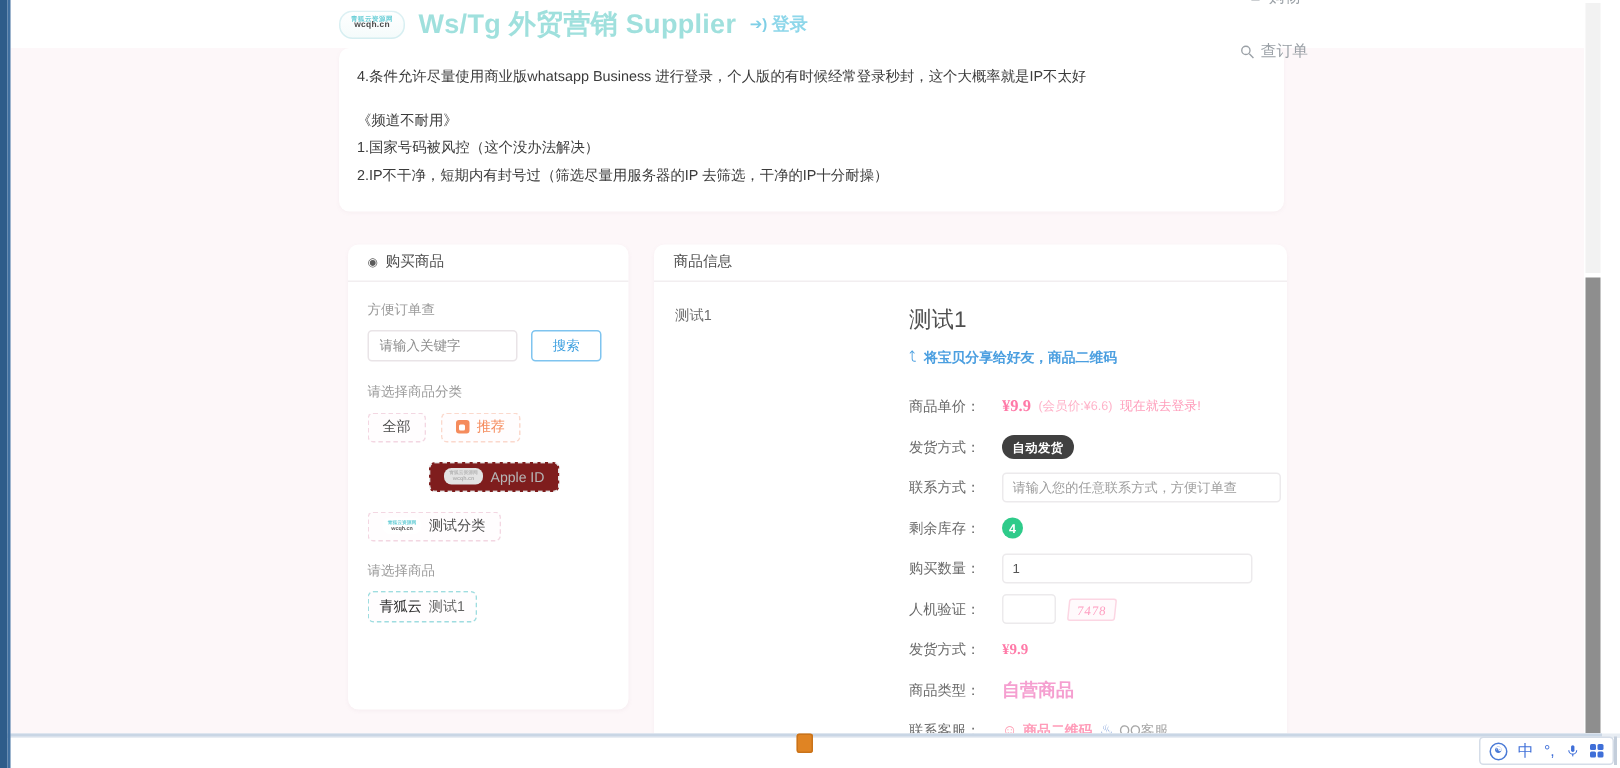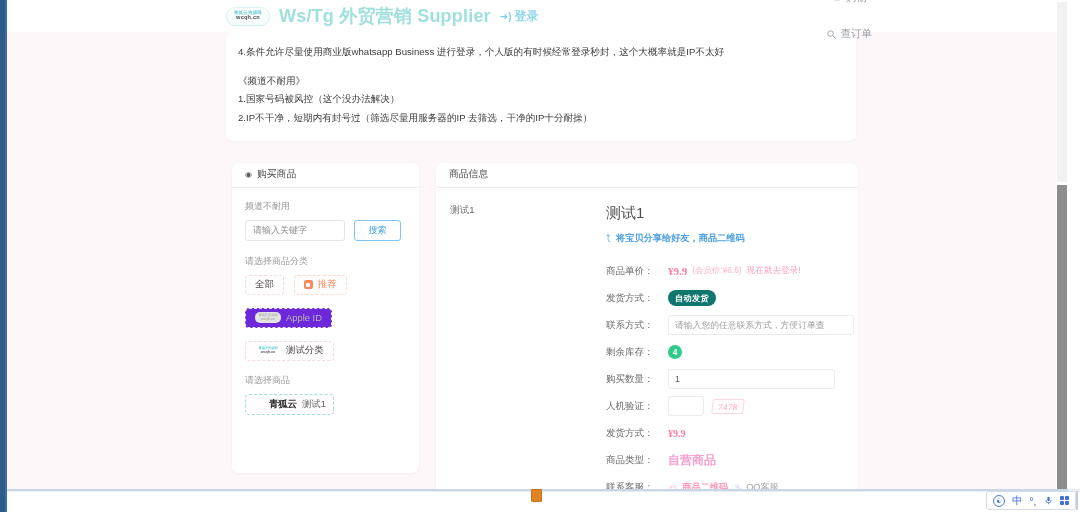--- a/index.html
+++ b/index.html
@@ -89,36 +89,35 @@
     height: 20px; display: inline-flex; align-items: center; gap: 5px;
     padding: 0 9px; border-radius: 4px; font-size: 9.4px;
     border: 1px dashed #f3d7e2; color: #4b4b4b; background: #fffdfe; cursor: pointer;
   }
   .tag.rec { color: #f58b5c; border-color: #fbd9cd; }
   .tag.rec .sq {
     width: 9px; height: 9px; background: #f58b5c; border-radius: 2px;
     display: inline-flex; align-items: center; justify-content: center;
   }
   .tag.rec .sq i { width: 4px; height: 4px; background: #fff; border-radius: 1px; display:block; }
-  .tag.grey { background: #6d28d9; color: #b6b6b6; border-color: #e6e6e6; }
+  .tag.grey { background: #7f1d1d; color: #b6b6b6; border-color: #e6e6e6; margin-left: 41px; }
   .tag .minilogo {
     width: 26px; height: 11px; border-radius: 5px; background: #fff;
     display: flex; flex-direction: column; align-items: center; justify-content: center; line-height: 1;
     flex: 0 0 auto;
   }
   .tag.grey .minilogo { background: #e3e3e3; }
   .minilogo .a { font-size: 3.2px; color: #6fd0d8; font-weight: 700; }
   .minilogo .b { font-size: 3.6px; color: #555; font-weight: 700; }
   .tag.grey .minilogo .a { color: #b9b9b9; }
   .tag.grey .minilogo .b { color: #b0b0b0; }
   .tag.prod { border: 1px dashed #9fdde0; padding: 0 7px; height: 21px; }
   .tag.prod .plogo {
-    font-size: 9.6px; font-weight: 700; color: #2b2b2b; letter-spacing: -.3px;
+    font-size: 9.6px; font-weight: 400; color: #2b2b2b; letter-spacing: -.3px;
     font-family: "Liberation Serif", serif;
-    margin-left: 16px;
   }
   .tag.prod .ptext { color: #636363; font-size: 9.4px; }
 
   
   .card-right { width: 422px; height: 333px; }
   .card-body-right { display: flex; padding: 16px 0 0 0; }
   .thumb-col { width: 170px; padding-left: 14px; }
   .thumb-name { font-size: 9.6px; color: #6c6c6c; }
   .detail-col { flex: 1; padding-right: 4px; overflow: hidden; }
   .prod-title { font-size: 15px; color: #4f4f4f; font-weight: 400; margin-bottom: 9px; }
@@ -129,21 +128,21 @@
   .drow { display: flex; align-items: center; min-height: 27px; }
   .dlabel {
     width: 62px; flex: 0 0 62px; font-size: 9.5px; color: #6a6a6a; text-align: left;
     white-space: nowrap;
   }
   .dval { font-size: 9.5px; color: #555; display: flex; gap: 5px; }
   .price-main { color: #ff7aa8; font-size: 11px; font-weight: 700; font-family: "Liberation Serif", serif; }
   .price-mem { color: #ffb3c9; font-size: 8.4px; }
   .price-login { color: #ff9dbb; font-size: 8.6px; }
   .badge-green {
-    background: #0f766e; color: #fff; font-size: 8.2px; border-radius: 9px;
+    background: #404040; color: #fff; font-size: 8.2px; border-radius: 9px;
     padding: 2.5px 7px; font-weight: 700; letter-spacing: .3px;
   }
   .stock-badge {
     width: 14px; height: 14px; border-radius: 50%; background: #2ecb8a; color: #fff;
     font-size: 8.4px; display: inline-flex; align-items: center; justify-content: center; font-weight: 700;
   }
   .txt-input {
     height: 20px; border: 1px solid #eceaec; border-radius: 3px; background: #fff;
     font-size: 8.8px; color: #555; padding: 0 6px; outline: none; font-family: inherit;
   }
@@ -248,21 +247,21 @@
   </div>
 
   <div class="body-wrap">
 
     <div class="card card-left">
       <div class="card-head">
         <span class="dot-ico">◉</span>
         <span>购买商品</span>
       </div>
       <div class="card-body-left">
-        <div class="field-label">频道不耐用</div>
+        <div class="field-label">方便订单查</div>
         <div class="search-row">
           <input class="search-input" placeholder="请输入关键字" style="">
           <button class="search-btn">搜索</button>
         </div>
 
         <div class="field-label">请选择商品分类</div>
         <div class="tag-row">
           <span class="tag">
             <span>全部</span>
           </span>

